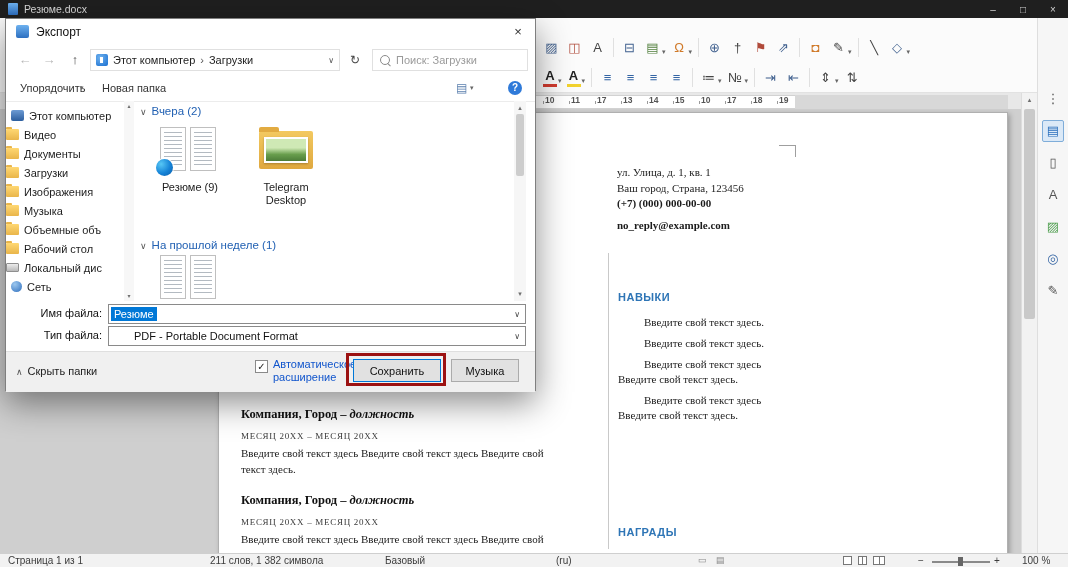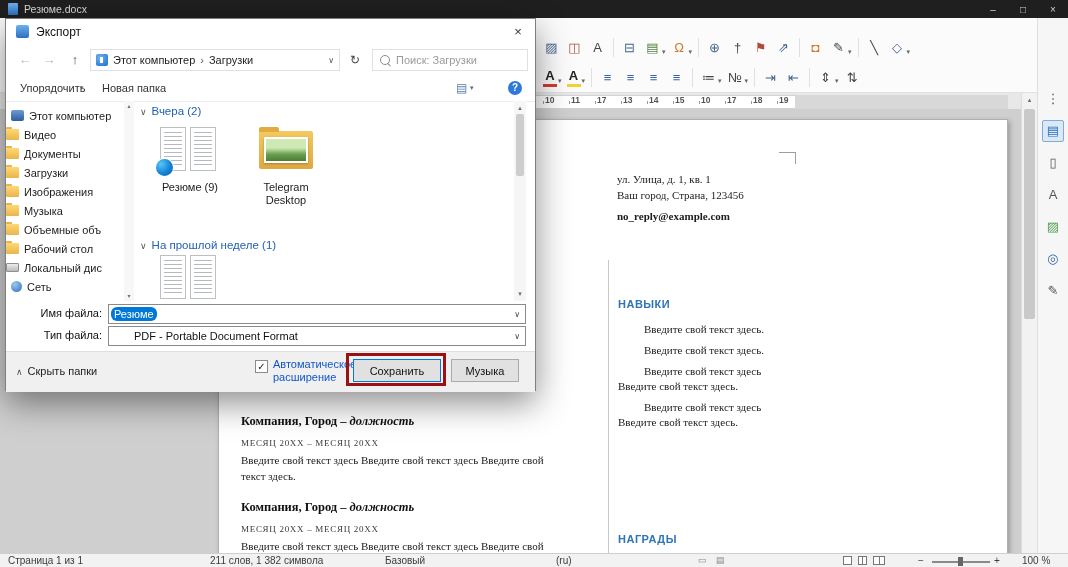--- a/index.html
+++ b/index.html
@@ -25,21 +25,21 @@
   .cb.redbar{background:#d23b2f;} .cb.yellowbar{background:#f2d22e;}
   .alicon{color:#3465a4;}
   
   .ruler{position:absolute;left:0;top:93px;width:1068px;height:16px;background:#e8e8e8;}
   .ruler-active{position:absolute;left:218px;top:2px;width:577px;height:12px;background:#fff;
     background-image:repeating-linear-gradient(to right,transparent 0 12px,#9a9a9a 12px 13px,transparent 13px 26px);
     background-size:100% 3px;background-position:0 center;background-repeat:no-repeat;border:1px solid #d2d2d2;}
   .ruler-margin{position:absolute;left:795px;top:2px;width:213px;height:14px;background:#d8d8d8;}
   .rn{position:absolute;top:2px;font-size:8.5px;color:#555;font-weight:bold;}
   
-  .canvas{position:absolute;left:0;top:116px;width:1068px;height:444px;background:#cfcfcf;overflow:hidden;}
+  .canvas{position:absolute;left:0;top:109px;width:1068px;height:444px;background:#cfcfcf;overflow:hidden;}
   .page{position:absolute;left:218px;top:3px;width:790px;height:470px;background:#fff;border:1px solid #b0b0b0;
     box-shadow:2px 2px 5px rgba(0,0,0,.25);box-sizing:border-box;}
   .corner{position:absolute;left:560px;top:32px;width:16px;height:11px;border-top:1px solid #9f9f9f;border-right:1px solid #9f9f9f;}
   .coldiv{position:absolute;left:389px;top:140px;width:1px;height:296px;background:#c9c9c9;}
   .contact{position:absolute;left:398px;top:52px;width:175px;font-family:"Liberation Serif",serif;font-size:11px;line-height:15.5px;color:#1c1c1c;}
   .contact .b{font-weight:bold;}
   .contact .gap{margin-top:6px;}
   .dochead{position:absolute;font-weight:bold;font-size:11px;letter-spacing:.5px;color:#2e75b6;}
   .skills{position:absolute;left:399px;top:202px;width:152px;}
   .skills p{margin:0 0 6px 0;text-indent:26px;font-family:"Liberation Serif",serif;font-size:11px;line-height:15px;color:#1c1c1c;}
@@ -113,21 +113,21 @@
   .folder-ic{position:absolute;left:19px;top:8px;width:54px;height:38px;background:linear-gradient(#f3c960,#dfa83f);border-radius:2px;}
   .folder-ic::before{content:"";position:absolute;top:-4px;left:0;width:20px;height:5px;background:#e2ab41;border-radius:2px 2px 0 0;}
   .photo{position:absolute;left:5px;top:6px;width:44px;height:26px;border:2px solid #fff;box-sizing:border-box;
     background:linear-gradient(#cfe9b5 0 40%,#699e4d 70%,#4c7c38);box-shadow:0 1px 2px rgba(0,0,0,.25);}
   .dfilescroll{position:absolute;left:508px;top:82px;width:12px;height:200px;background:#f6f6f6;}
   .dfilescroll .thumb{position:absolute;left:2px;top:13px;width:8px;height:62px;background:#cdcdcd;border-radius:2px;}
   .dfilescroll .down{position:absolute;bottom:0;left:0;width:100%;}
   .frow-label{position:absolute;left:0;width:96px;text-align:right;color:#111;}
   .combo{position:absolute;left:102px;width:418px;height:20px;border:1px solid #8a8a8a;background:#fff;box-sizing:border-box;display:flex;align-items:center;}
   .combo .chev{margin-left:auto;margin-right:5px;font-size:8px;color:#444;}
-  .seltext{margin-left:2px;background:#0078d7;color:#fff;padding:1px 3px;border-radius:6px;}
+  .seltext{margin-left:2px;background:#0078d7;color:#fff;padding:1px 3px;}
   .plaintext{margin-left:5px;color:#111;padding-left:20px;}
   .dfooter{position:absolute;left:0;top:332px;width:100%;height:41px;background:#f0f0f0;border-top:1px solid #dfdfdf;box-sizing:border-box;}
   .hidef{position:absolute;left:10px;top:13px;color:#222;}
   .hidef .chev{color:#555;font-size:9px;margin-right:5px;}
   .chkbox{position:absolute;left:249px;top:8px;width:13px;height:13px;border:1px solid #8a8a8a;background:#fff;box-sizing:border-box;
     text-align:center;line-height:11px;font-size:10px;color:#1d1d1d;}
   .chklabel{position:absolute;left:267px;top:6px;width:86px;color:#1155cc;line-height:13px;}
   .btn{position:absolute;top:7px;height:23px;background:#e1e1e1;text-align:center;line-height:23px;color:#111;box-sizing:border-box;}
   .btn.save{left:347px;width:88px;border:1px solid #0078d7;}
   .btn.cancel{left:445px;width:68px;border:1px solid #ababab;}
@@ -215,20 +215,21 @@
   </div>
 
   <div class="canvas">
     <div class="page">
       <i class="corner"></i>
       <div class="coldiv"></div>
 
       <div class="contact">
         <div>ул. Улица, д. 1, кв. 1</div>
         <div>Ваш город, Страна, 123456</div>
+        <div class="b">(+7) (000) 000-00-00</div>
         <div class="b gap">no_reply@example.com</div>
       </div>
 
       <div class="dochead" style="left:399px;top:178px">НАВЫКИ</div>
       <div class="skills">
         <p>Введите свой текст здесь.</p>
         <p>Введите свой текст здесь.</p>
         <p>Введите свой текст здесь Введите свой текст здесь.</p>
         <p>Введите свой текст здесь Введите свой текст здесь.</p>
       </div>

